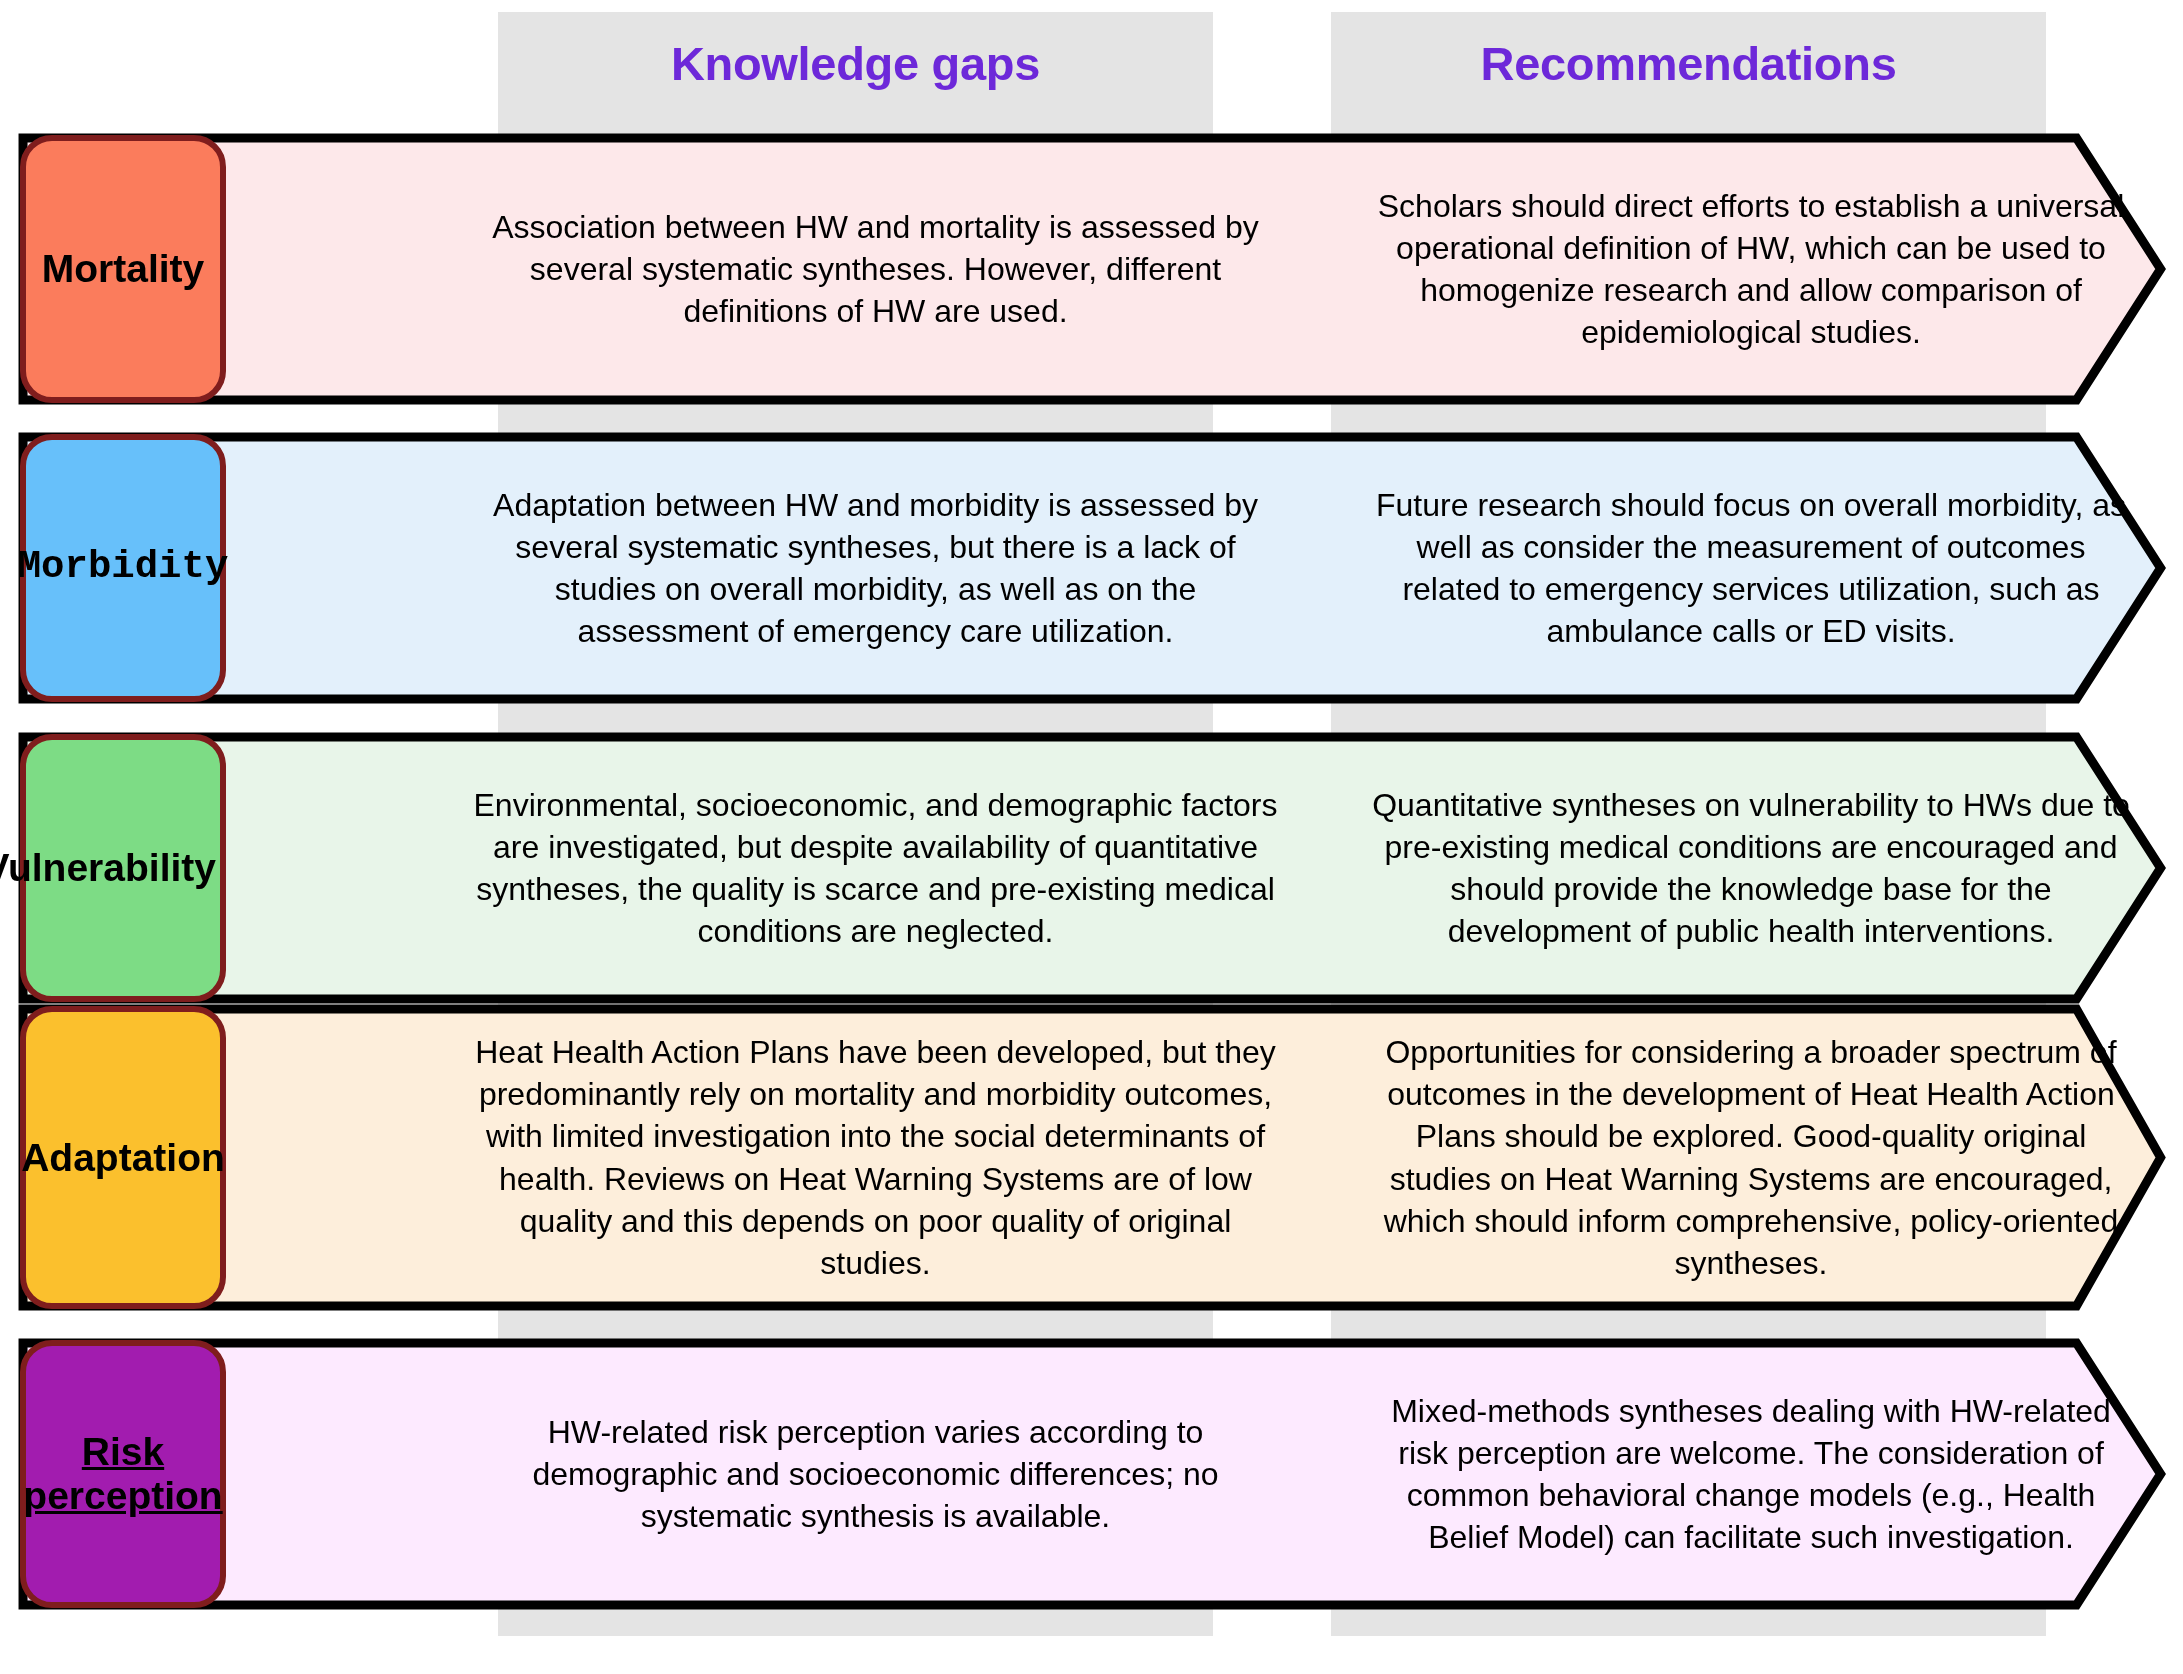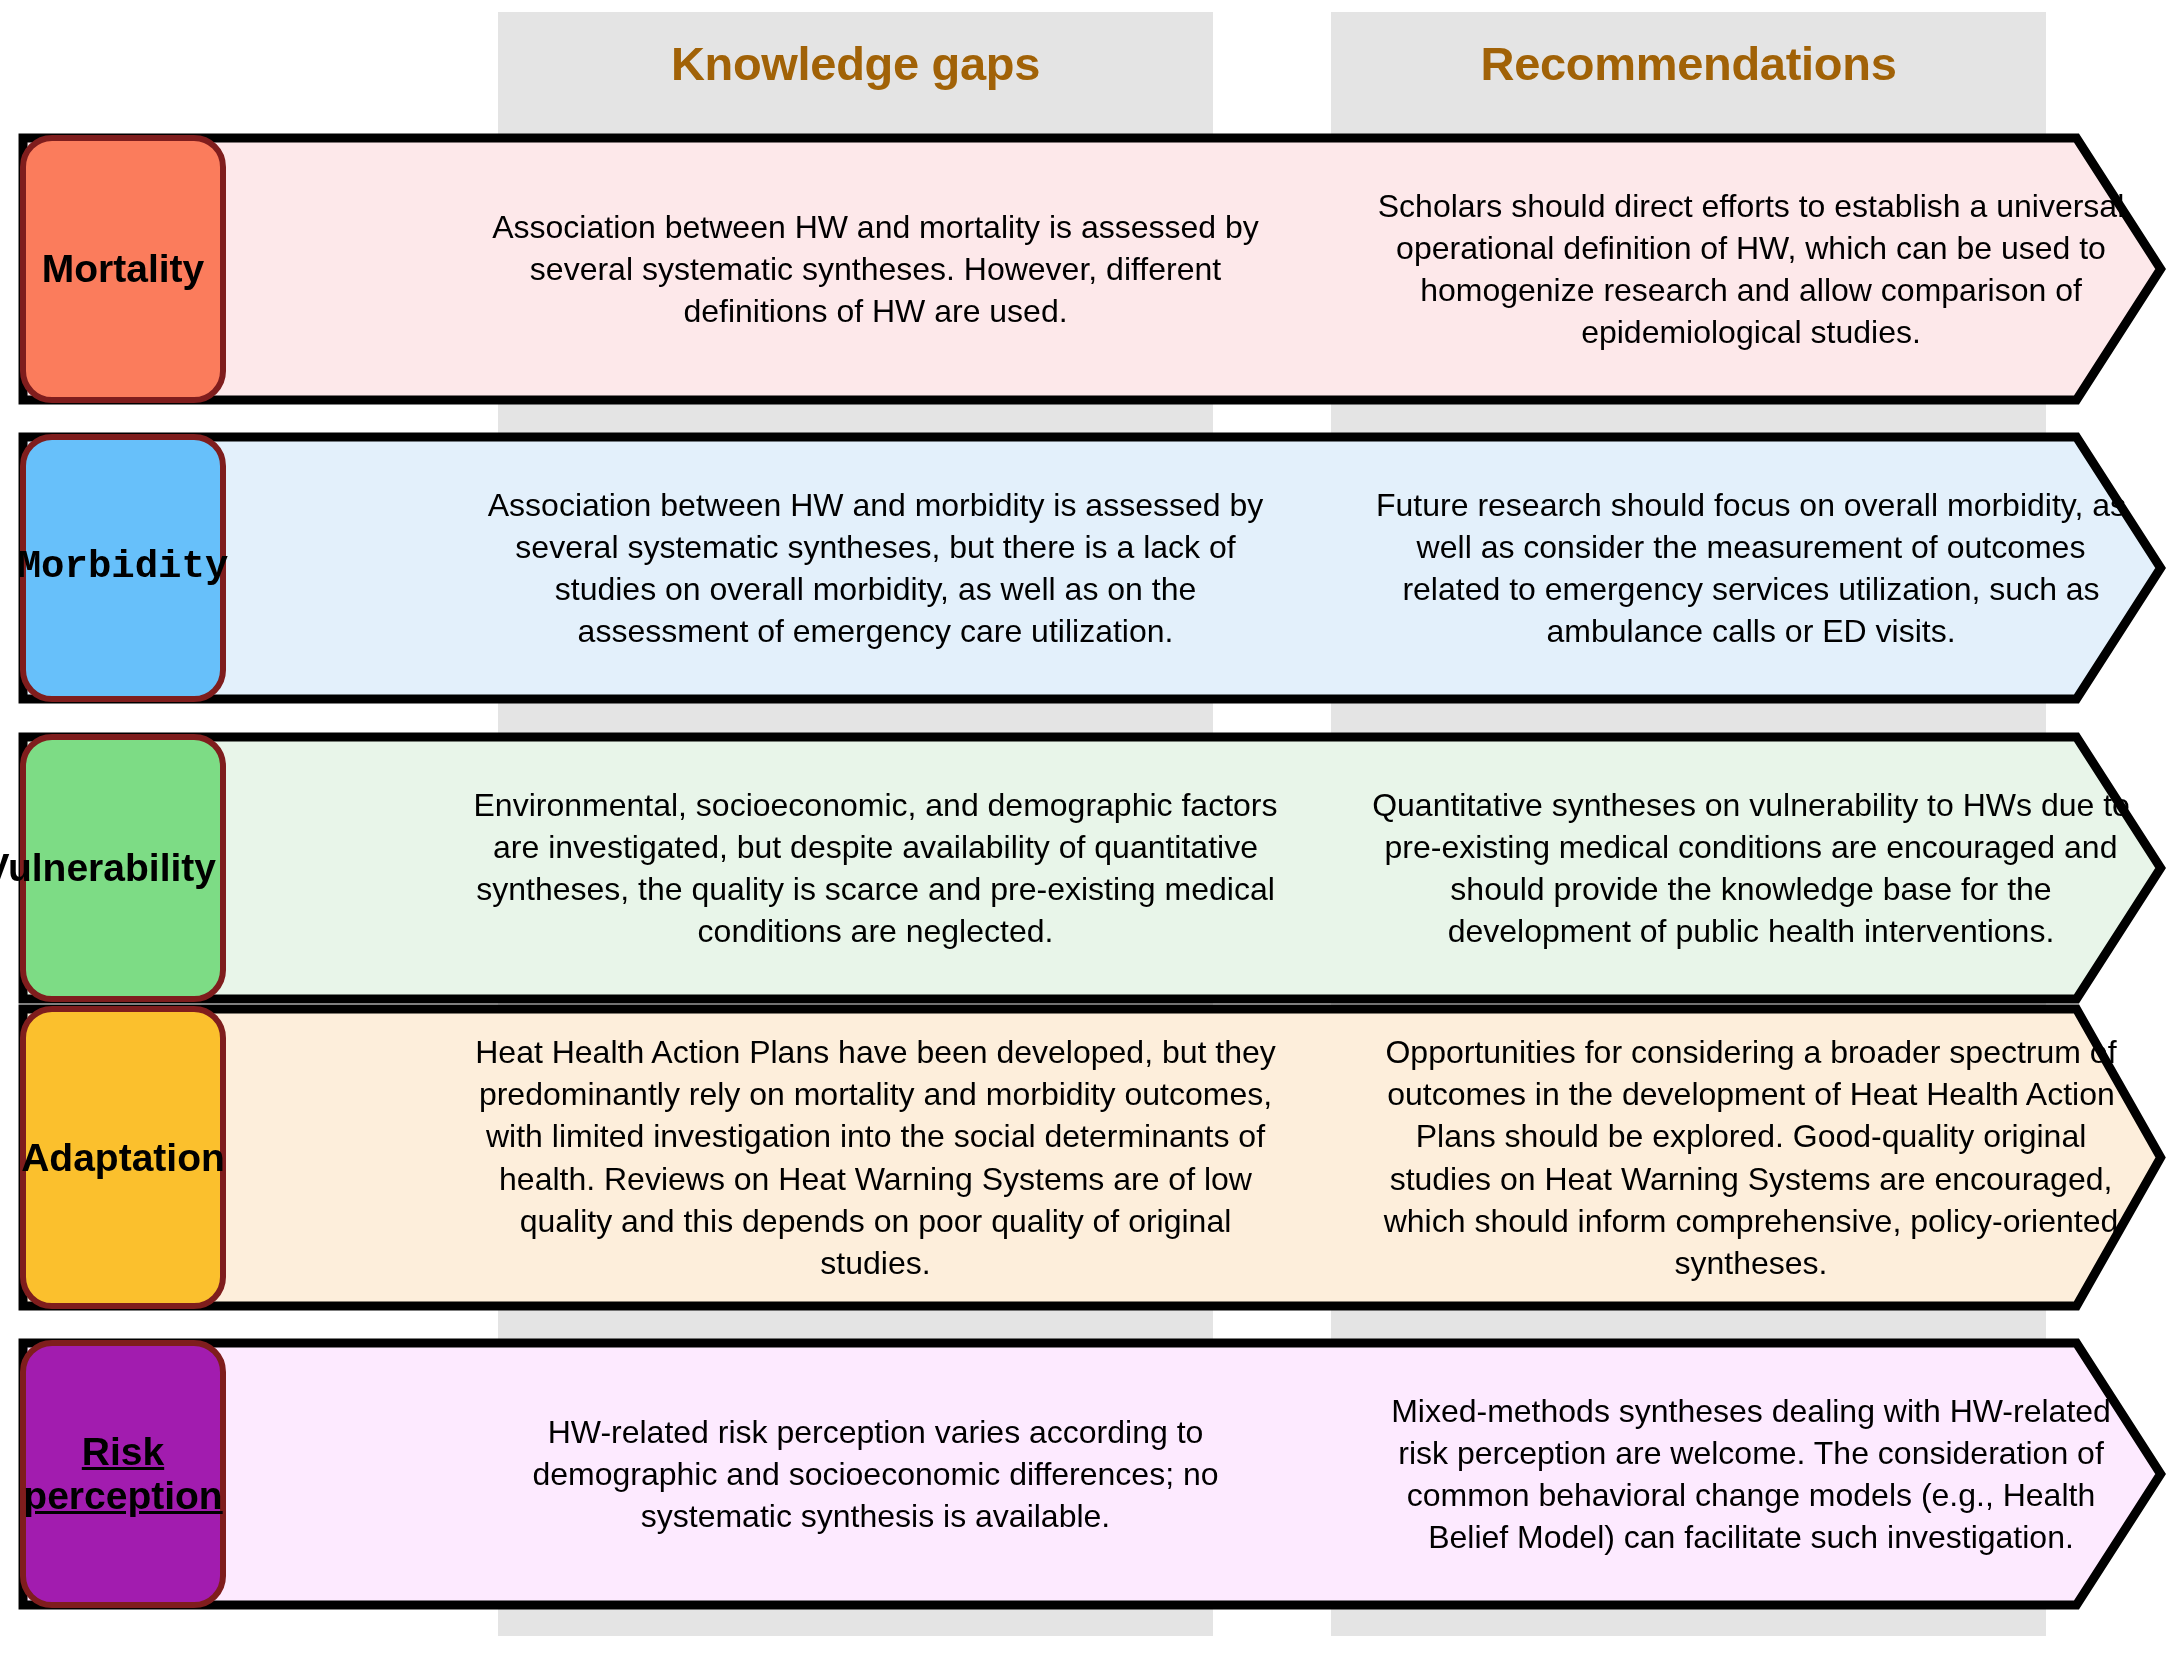--- a/index.html
+++ b/index.html
@@ -30,21 +30,21 @@
   
   .col-header {
     position: absolute;
     z-index: 4;
     top: 27px;
     height: 74px;
     line-height: 74px;
     text-align: center;
     font-size: 47px;
     font-weight: bold;
-    color: #a16207;
+    color: #6d28d9;
     letter-spacing: -0.3px;
   }
   #header-knowledge { left: 498px;  width: 715px; }
   #header-recs      { left: 1331px; width: 715px; }
 
   
   .row {
     position: absolute;
     left: 20px;
     width: 2144px;
@@ -164,21 +164,21 @@
     <div class="arrow-body">
       <div class="arrow-fill" id="fill-1" style="background: rgb(227, 240, 251);"></div>
     </div>
     <svg class="arrow-outline" viewBox="0 0 3185 398" preserveAspectRatio="none">
       <polygon points="4.5,4.5 3055,4.5 3180,199 3055,393.5 4.5,393.5" vector-effect="non-scaling-stroke"></polygon>
     </svg>
     <div class="label-chip" id="chip-1" style="background: rgb(103, 192, 250); font-family: Liberation Mono, monospace;">
       <div class="label-chip-text">Morbidity</div>
     </div>
     <div class="cell cell-knowledge">
-      <div class="cell-text">Association between HW and morbidity is assessed by several systematic syntheses, but there is a lack of studies on overall morbidity, as well as on the assessment of emergency care utilization.</div>
+      <div class="cell-text">Adaptation between HW and morbidity is assessed by several systematic syntheses, but there is a lack of studies on overall morbidity, as well as on the assessment of emergency care utilization.</div>
     </div>
     <div class="cell cell-recs">
       <div class="cell-text">Future research should focus on overall morbidity, as well as consider the measurement of outcomes related to emergency services utilization, such as ambulance calls or ED visits.</div>
     </div>
   </div>
 
   <div class="row" id="row-2">
     <div class="arrow-body">
       <div class="arrow-fill" id="fill-2" style="background: rgb(232, 245, 233);"></div>
     </div>

